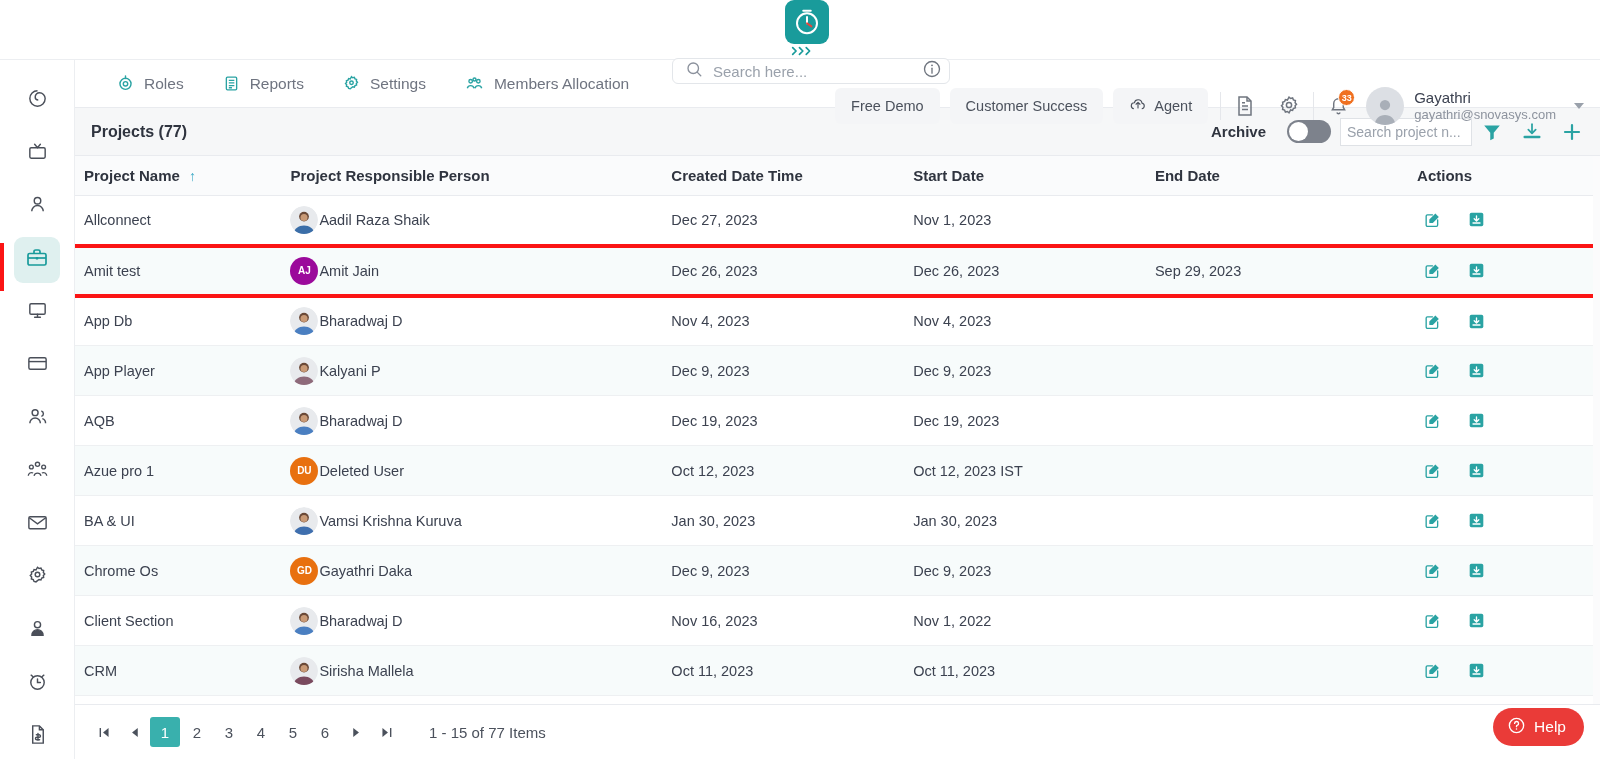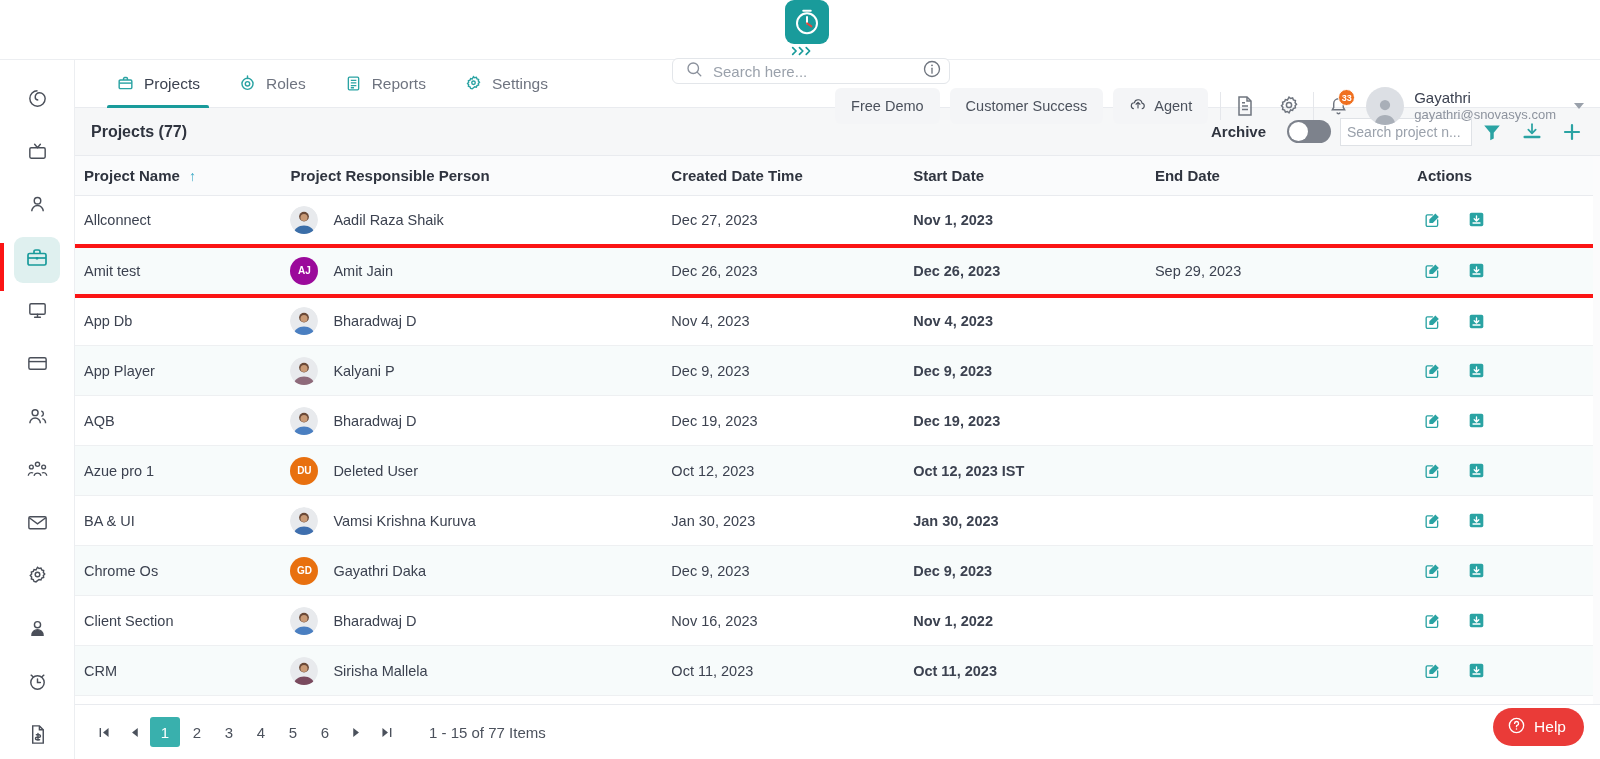--- a/index.html
+++ b/index.html
@@ -169,28 +169,28 @@
     font-size: 14.5px; color: #3c4250;
     padding: 0; height: 50px;
     border-bottom: 1px solid #eef0f2;
     vertical-align: middle;
     white-space: nowrap;
   }
   tr.zebra td { background: #f7fbfb; }
   .c-name { width: 212px; padding-left: 9px !important; }
   .c-person { width: 375px; }
   .c-created { width: 238px; }
-  .c-start { width: 238px; font-weight: bold; }
+  .c-start { width: 238px; }
   .c-end { width: 258px; }
   .c-actions { width: 180px; }
   th.c-name { padding-left: 9px !important; }
 
   .sortarrow { color: #3aa8c5; font-size: 14px; margin-left: 9px; }
 
-  .person-cell { display: flex; align-items: center; gap: 15px; }
+  .person-cell { display: flex; align-items: center; gap: 1px; }
   .ava {
     width: 28px; height: 28px; border-radius: 50%;
     display: flex; align-items: center; justify-content: center;
     font-size: 10px; color: #fff; font-weight: 600;
     overflow: hidden; flex: 0 0 auto;
   }
   .ava svg { display: block; }
 
   .actions-cell { display: flex; align-items: center; gap: 25px; padding-left: 6px; }
   .act-icon { color: #2aa3a3; cursor: pointer; display: flex; }
@@ -419,30 +419,20 @@
               <path d="M14 3v4h4"></path>
               <path d="M12.5 11v7M10.8 12.3h3a1.3 1.3 0 0 1 0 2.6h-2.6a1.3 1.3 0 0 0 0 2.6h3" stroke-linecap="round"></path>
             </svg></span>
       </div>
     </div>
     <div class="rail-red-left"></div>
 
     <div class="main">
 
       <div class="tabbar">
-        <div class="tab active">
-          <span class="tico">
-              <svg width="19" height="19" viewBox="0 0 24 24" fill="none" stroke="currentColor" stroke-width="1.8">
-                <rect x="4" y="7.5" width="16" height="11" rx="1.5"></rect>
-                <path d="M9.5 7.5V6a1.5 1.5 0 0 1 1.5-1.5h2A1.5 1.5 0 0 1 14.5 6v1.5"></path>
-                <path d="M4 11.5h16"></path>
-              </svg>
-            </span>
-          <span>Projects</span>
-        </div>
         <div class="tab">
           <span class="tico">
               <svg width="19" height="19" viewBox="0 0 24 24" fill="none" stroke="currentColor" stroke-width="1.8">
                 <circle cx="12" cy="12.4" r="7"></circle>
                 <circle cx="12" cy="12.4" r="2.8"></circle>
                 <path d="M12 2.6v3" stroke-linecap="round"></path>
               </svg>
             </span>
           <span>Roles</span>
         </div>
@@ -456,20 +446,31 @@
           <span>Reports</span>
         </div>
         <div class="tab">
           <span class="tico">
               <svg width="19" height="19" viewBox="0 0 24 24" fill="none" stroke="currentColor" stroke-width="1.8">
                 <path d="M12 3.4l1.6 1.3 2-.5.8 1.9 2 .7-.3 2.1 1.4 1.5-1.4 1.5.3 2.1-2 .7-.8 1.9-2-.5L12 17.4l-1.6 1.3-2-.5-.8-1.9-2-.7.3-2.1L4.5 12 5.9 10.5l-.3-2.1 2-.7.8-1.9 2 .5z"></path>
                 <circle cx="12" cy="11" r="2.2"></circle>
               </svg>
             </span>
           <span>Settings</span>
+        </div>
+        <div class="tab">
+          <span class="tico">
+              <svg width="21" height="21" viewBox="0 0 24 24" fill="none" stroke="currentColor" stroke-width="1.6">
+                <circle cx="7.6" cy="9.4" r="2"></circle>
+                <circle cx="16.4" cy="9.4" r="2"></circle>
+                <circle cx="12" cy="7.4" r="1.7"></circle>
+                <path d="M3.8 17.4a3.9 3.9 0 0 1 7.6 0M12.6 17.4a3.9 3.9 0 0 1 7.6 0"></path>
+              </svg>
+            </span>
+          <span>Members Allocation</span>
         </div>
       </div>
 
       <div class="panel">
 
         <div class="panel-head">
           <div class="panel-title">Projects (77)</div>
           <div class="panel-head-right">
             <span class="archive-label">Archive</span>
             <div class="toggle">

